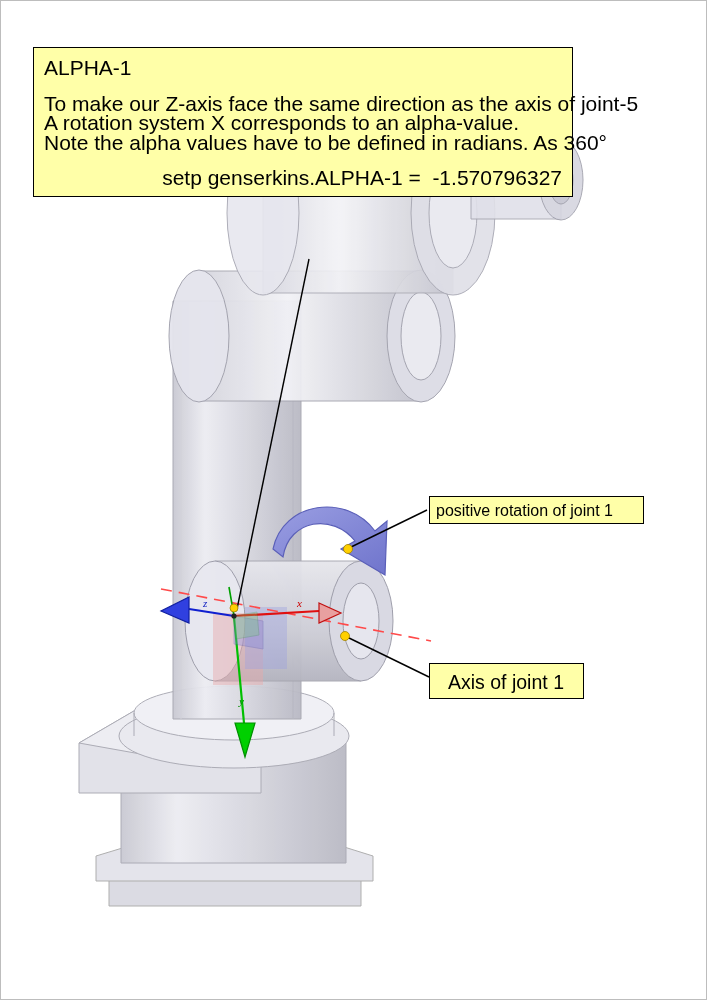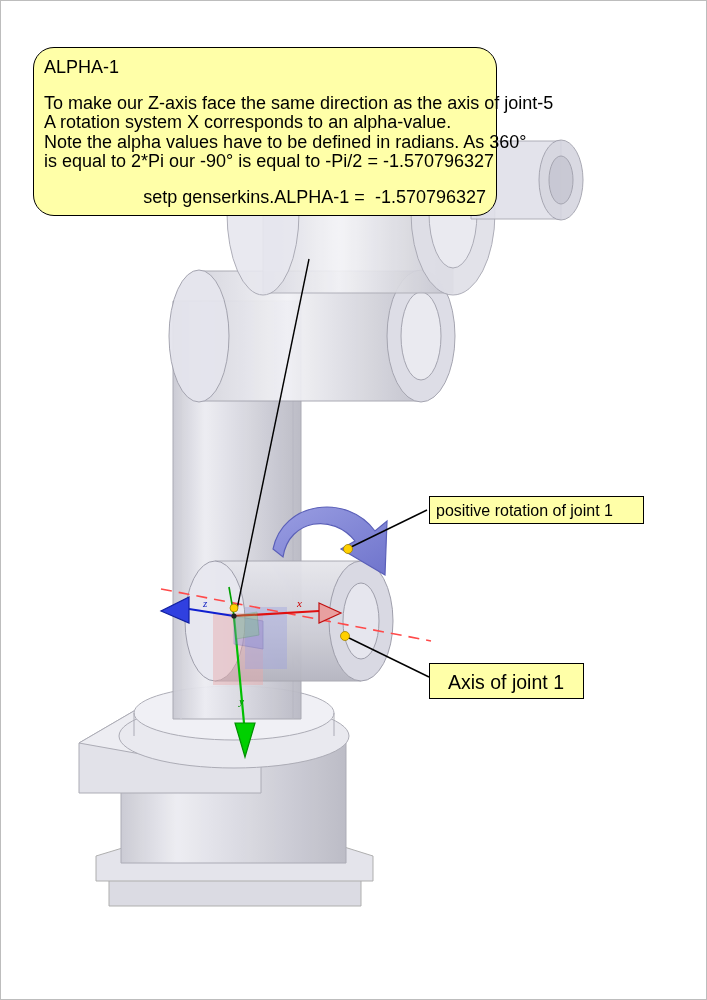--- a/index.html
+++ b/index.html
@@ -32,25 +32,24 @@
     position: absolute;
     background: #ffffa8;
     border: 1px solid #000000;
     color: #000000;
     box-sizing: border-box;
   }
 
   #alpha-note {
     left: 32px;
     top: 46px;
-    width: 464px;
+    width: 540px;
     padding: 10px 10px 8px 10px;
-    font-size: 18px;
+    font-size: 21px;
     line-height: 19.5px;
-    border-radius: 21px;
   }
   #alpha-note .title {
     margin-bottom: 16px;
   }
   #alpha-note .body-line {
     white-space: pre;
   }
   #alpha-note .setp {
     margin-top: 16px;
     white-space: pre;
@@ -195,21 +194,20 @@
 
   <div class="axis-letter" style="left:296px; top:596px; color:#cc0000;">x</div>
   <div class="axis-letter" style="left:238px; top:694px; color:#008a00;">y</div>
   <div class="axis-letter" style="left:202px; top:596px; color:#1020c0;">z</div>
 
   <div class="callout" id="alpha-note">
     <div class="title">ALPHA-1</div>
     <div class="body-line">To make our Z-axis face the same direction as the axis of joint-5</div>
     <div class="body-line">A rotation system X corresponds to an alpha-value.</div>
     <div class="body-line">Note the alpha values have to be defined in radians. As 360°</div>
-    <div class="body-line">is equal to 2*Pi our -90° is equal to -Pi/2 = -1.570796327</div>
     <div class="setp">setp genserkins.ALPHA-1 =  -1.570796327</div>
   </div>
 
   <div class="callout" id="label-positive-rotation">positive rotation of joint 1</div>
 
   <div class="callout" id="label-axis-joint1">Axis of joint 1</div>
 
 </div>
 
 </body></html>

